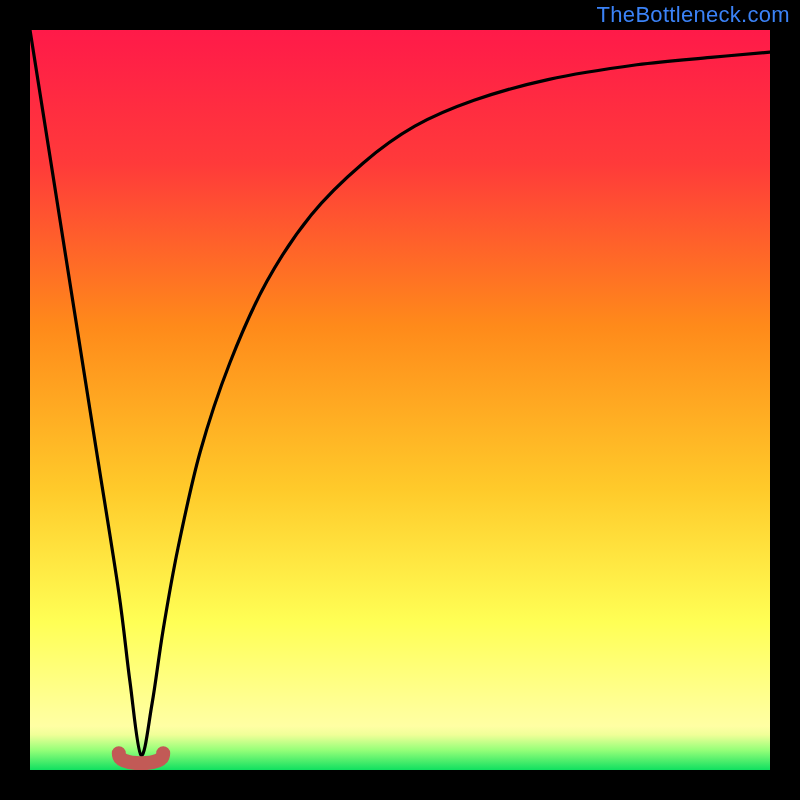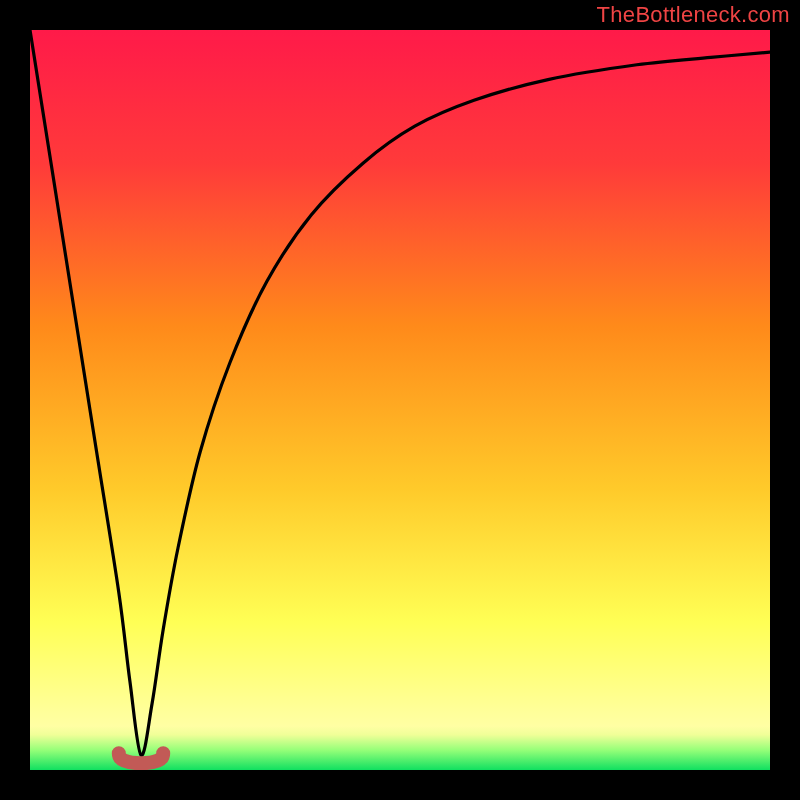--- a/index.html
+++ b/index.html
@@ -13,21 +13,21 @@
   #stage {
     position: relative;
     width: 800px;
     height: 800px;
     background: #000;
   }
   #watermark {
     position: absolute;
     top: 2px;
     right: 10px;
-    color: #ef4444;
+    color: #3b82f6;
     font-size: 22px;
     font-weight: 500;
     letter-spacing: 0.3px;
     z-index: 5;
   }
   #plot-area {
     position: absolute;
     left: 30px;
     top: 30px;
     width: 740px;

